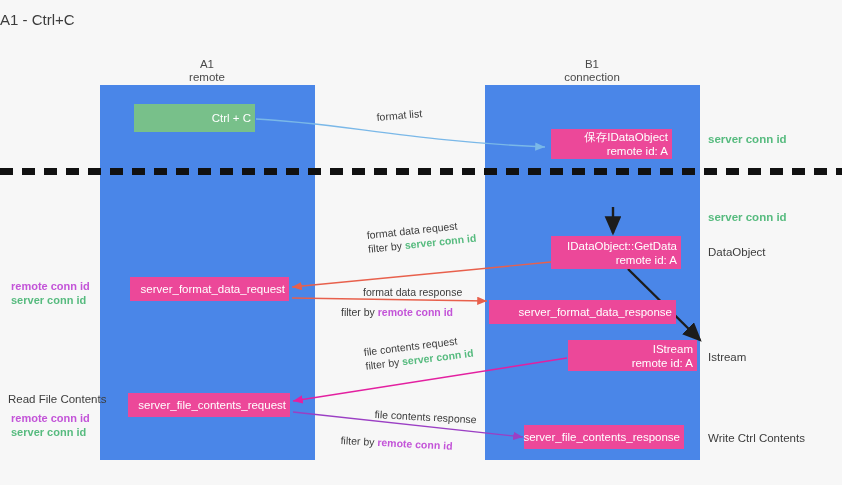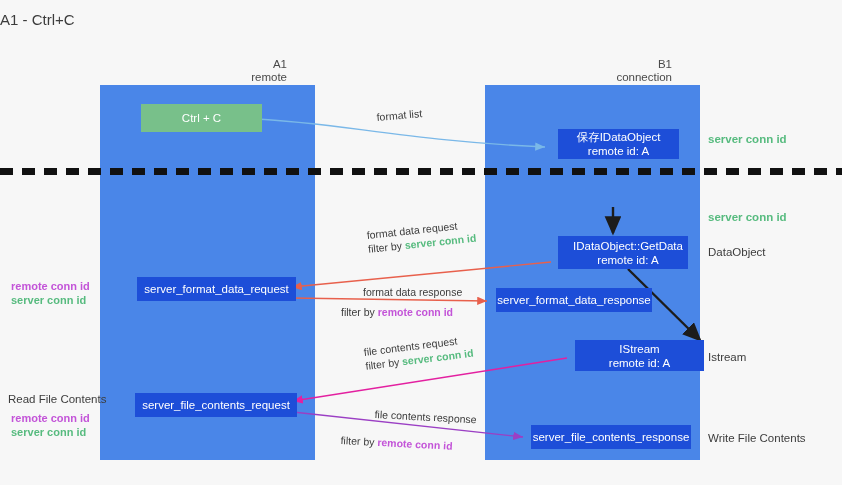--- a/index.html
+++ b/index.html
@@ -28,52 +28,51 @@
     width: 842px;
     text-align: left;
     font-size: 15px;
     color: #3c3c3c;
     line-height: 19px;
   }
   #title div { white-space: pre; }
 
   
   .col-head {
-    text-align: right;
+    text-align: center;
     font-size: 11.5px;
     color: #4a4a4a;
     line-height: 13px;
     width: 160px;
   }
 
   
   .lane {
     background: #4a86e8;
     top: 85px;
     height: 375px;
   }
   #lane-a1 { left: 100px; width: 215px; }
   #lane-b1 { left: 485px; width: 215px; }
 
   
   .node {
     box-sizing: border-box;
     display: flex;
     flex-direction: column;
-    align-items: center;
+    align-items: flex-end;
     justify-content: center;
     color: #ffffff;
     font-size: 11.5px;
     line-height: 14px;
     text-align: center;
     padding: 2px 4px;
-    margin-left: 7px;
   }
   .node-green { background: #78c08a; }
-  .node-orange { background: #1d4ed8; }
+  .node-orange { background: #ec4899; }
   .node .l2 { font-size: 11.5px; }
 
   
   .side-label {
     font-size: 11.5px;
     line-height: 14px;
     color: #3c3c3c;
     white-space: nowrap;
   }
   .green-txt { color: #57bb7f; font-weight: bold; }
@@ -176,21 +175,21 @@
 
   <div class="abs node node-orange" style="left:551px; top:236px; width:130px; height:33px;padding-left:14px;">
     <div>IDataObject::GetData</div>
     <div class="l2">remote id: A</div>
   </div>
 
   <div class="abs node node-orange" style="left:130px; top:277px; width:159px; height:24px;">
     <div>server_format_data_request</div>
   </div>
 
-  <div class="abs node node-orange" style="left:489px; top:288px; width:156px; height:24px;">
+  <div class="abs node node-orange" style="left:489px; top:300px; width:187px; height:24px;">
     <div>server_format_data_response</div>
   </div>
 
   <div class="abs node node-orange" style="left:568px; top:340px; width:129px; height:31px;">
     <div>IStream</div>
     <div class="l2">remote id: A</div>
   </div>
 
   <div class="abs node node-orange" style="left:524px; top:425px; width:160px; height:24px;">
     <div>server_file_contents_response</div>
@@ -233,21 +232,21 @@
   </div>
 
   <div class="abs side-label green-txt" style="left:708px; top:132px;">server conn id</div>
 
   <div class="abs side-label green-txt" style="left:708px; top:210px;">server conn id</div>
 
   <div class="abs side-label" style="left:708px; top:245px;">DataObject</div>
 
   <div class="abs side-label" style="left:708px; top:350px;">Istream</div>
 
-  <div class="abs side-label" style="left:708px; top:431px;">Write File Contents</div>
+  <div class="abs side-label" style="left:708px; top:431px;">Write Ctrl Contents</div>
 
   <div class="abs conn-stack" style="left:11px; top:279px;">
     <div class="purple-txt">remote conn id</div>
     <div class="green-txt">server conn id</div>
   </div>
 
   <div class="abs side-label" style="left:8px; top:392px;">Read File Contents</div>
 
   <div class="abs conn-stack" style="left:11px; top:411px;">
     <div class="purple-txt">remote conn id</div>

